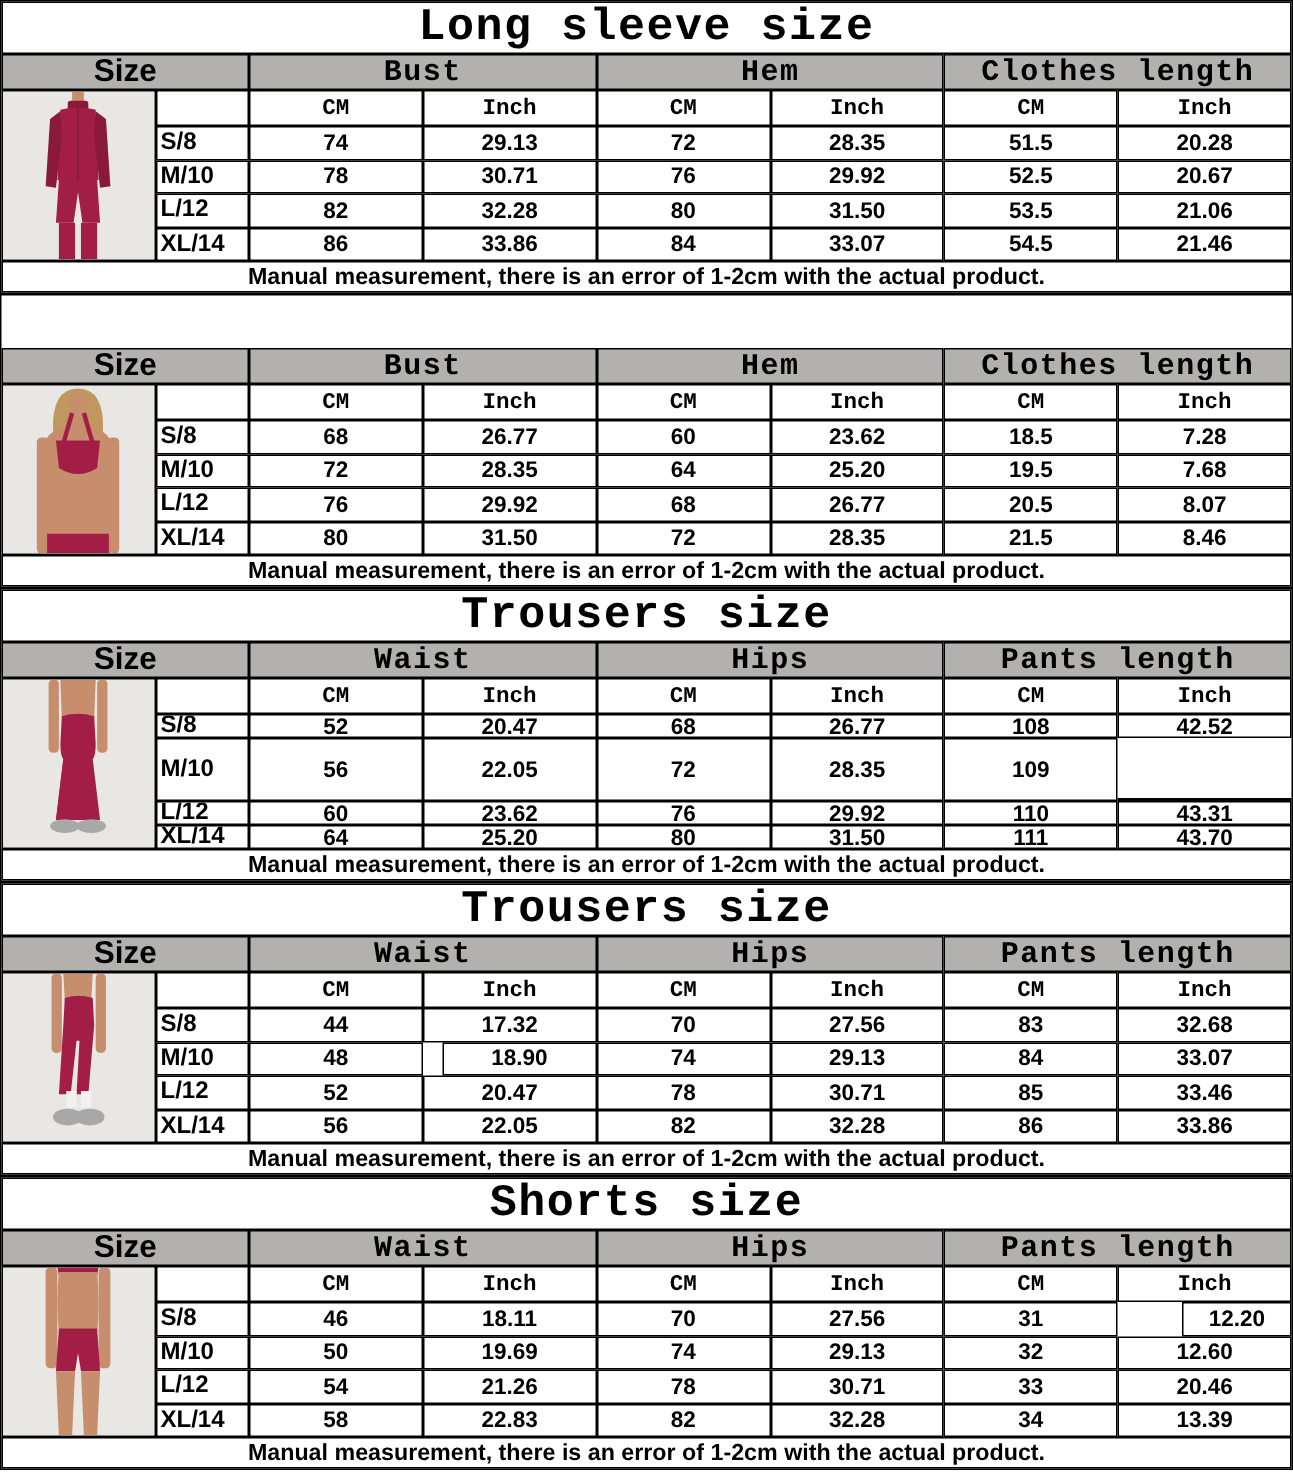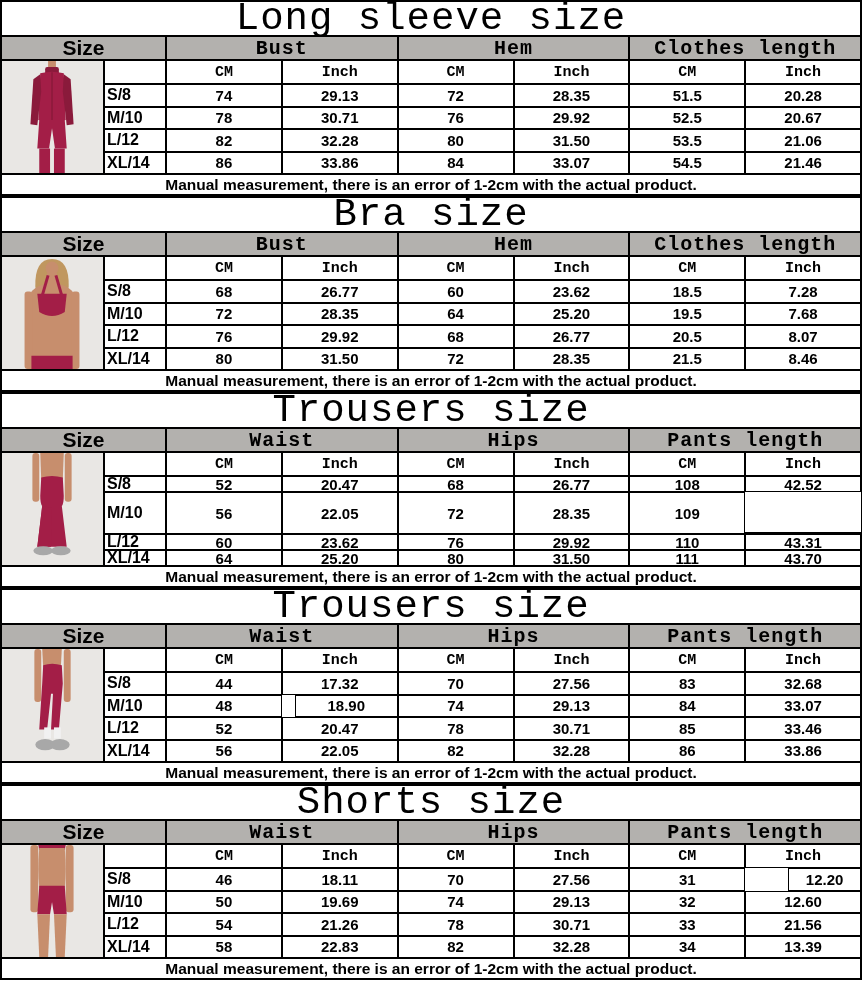--- a/index.html
+++ b/index.html
@@ -17,21 +17,21 @@
   .cell{
     border:1px solid #000;
     box-sizing:border-box;
     display:flex;align-items:center;justify-content:center;
     overflow:hidden;
     white-space:nowrap;
   }
   .title{
     grid-area:1 / 1 / 2 / 9;
     font-family:"Liberation Mono","DejaVu Sans Mono",monospace;
-    font-weight:400;font-size:39px;letter-spacing:1px;
+    font-weight:700;font-size:30px;letter-spacing:1px;
   }
   .ghead{background:#b3b1ae;}
   .mono{font-family:"Liberation Mono","DejaVu Sans Mono",monospace;font-weight:700;}
   .size-head{grid-area:2 / 1 / 3 / 3;font-weight:700;font-size:21px;}
   .ch0{grid-area:2 / 3 / 3 / 5;} .ch1{grid-area:2 / 5 / 3 / 7;} .ch2{grid-area:2 / 7 / 3 / 9;}
   .colhead{font-size:20px;letter-spacing:1px;}
   .photo{grid-area:3 / 1 / 8 / 2;padding:0;background:#e9e7e4;}
   .photo svg{width:100%;height:100%;display:block;}
   .subblank{grid-area:3 / 2;}
   .sub{font-size:15px;}
@@ -96,21 +96,20 @@
       <div class="cell rowlabel" style="grid-area: 7 / 2;">XL/14</div>
       <div class="cell val" style="grid-area: 7 / 3;">86</div>
       <div class="cell val" style="grid-area: 7 / 4;">33.86</div>
       <div class="cell val" style="grid-area: 7 / 5;">84</div>
       <div class="cell val" style="grid-area: 7 / 6;">33.07</div>
       <div class="cell val" style="grid-area: 7 / 7;">54.5</div>
       <div class="cell val" style="grid-area: 7 / 8;">21.46</div>
       <div class="cell footer">Manual measurement, there is an error of 1-2cm with the actual product.</div>
   </section>
     <section class="section">
-    <div class="cell title">Bra size</div>
     <div class="cell ghead size-head">Size</div>
     <div class="cell ghead mono colhead ch0">Bust</div>
     <div class="cell ghead mono colhead ch1">Hem</div>
     <div class="cell ghead mono colhead ch2">Clothes length</div>
     <div class="cell photo">
         <svg viewBox="0 0 103 110" preserveAspectRatio="none">
     <rect width="103" height="110" fill="#e9e7e4"></rect>
     <path d="M34,30 Q33,2 51,2 Q69,2 68,30 L60,36 L42,36 Z" fill="#c0975f"></path>
     <circle cx="51" cy="11" r="6.5" fill="#c78e6d"></circle>
     <path d="M46,15 L56,15 L57,26 Q71,30 73,36 L75,110 L27,110 L29,36 Q31,30 45,26 Z" fill="#c78e6d"></path>
@@ -308,21 +307,21 @@
       <div class="cell val" style="grid-area: 5 / 5;">74</div>
       <div class="cell val" style="grid-area: 5 / 6;">29.13</div>
       <div class="cell val" style="grid-area: 5 / 7;">32</div>
       <div class="cell val" style="grid-area: 5 / 8;">12.60</div>
       <div class="cell rowlabel" style="grid-area: 6 / 2;">L/12</div>
       <div class="cell val" style="grid-area: 6 / 3;">54</div>
       <div class="cell val" style="grid-area: 6 / 4;">21.26</div>
       <div class="cell val" style="grid-area: 6 / 5;">78</div>
       <div class="cell val" style="grid-area: 6 / 6;">30.71</div>
       <div class="cell val" style="grid-area: 6 / 7;">33</div>
-      <div class="cell val" style="grid-area: 6 / 8;">21.56</div>
+      <div class="cell val" style="grid-area: 6 / 8;">20.46</div>
       <div class="cell rowlabel" style="grid-area: 7 / 2;">XL/14</div>
       <div class="cell val" style="grid-area: 7 / 3;">58</div>
       <div class="cell val" style="grid-area: 7 / 4;">22.83</div>
       <div class="cell val" style="grid-area: 7 / 5;">82</div>
       <div class="cell val" style="grid-area: 7 / 6;">32.28</div>
       <div class="cell val" style="grid-area: 7 / 7;">34</div>
       <div class="cell val" style="grid-area: 7 / 8;">13.39</div>
       <div class="cell footer">Manual measurement, there is an error of 1-2cm with the actual product.</div>
   </section>
   </div>

